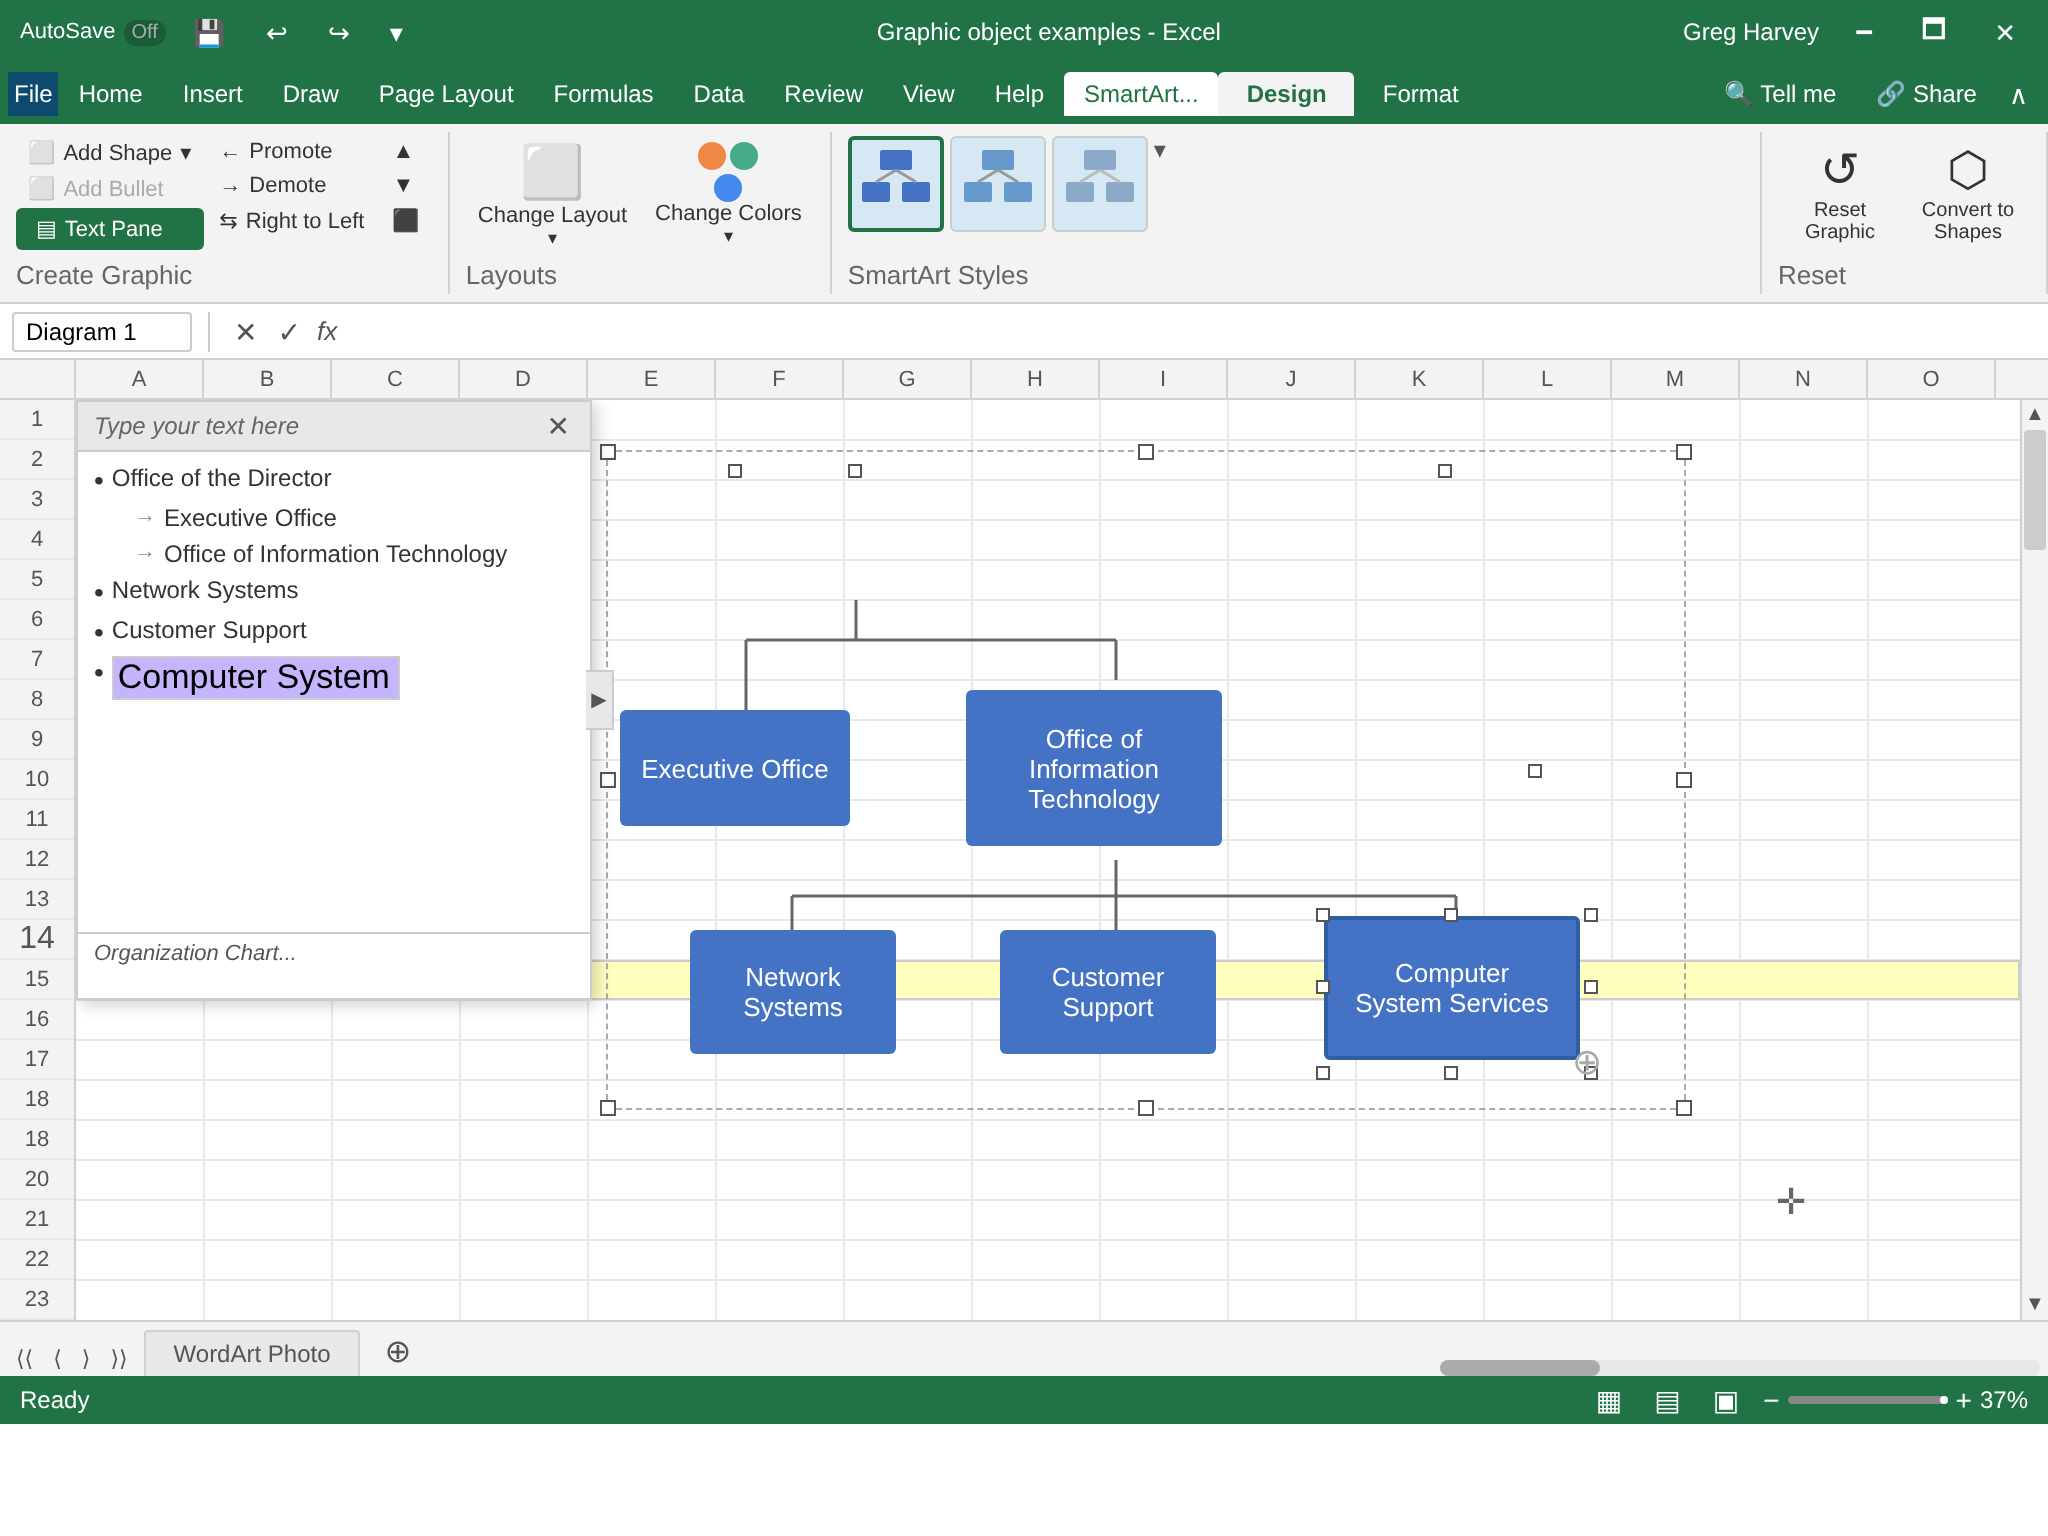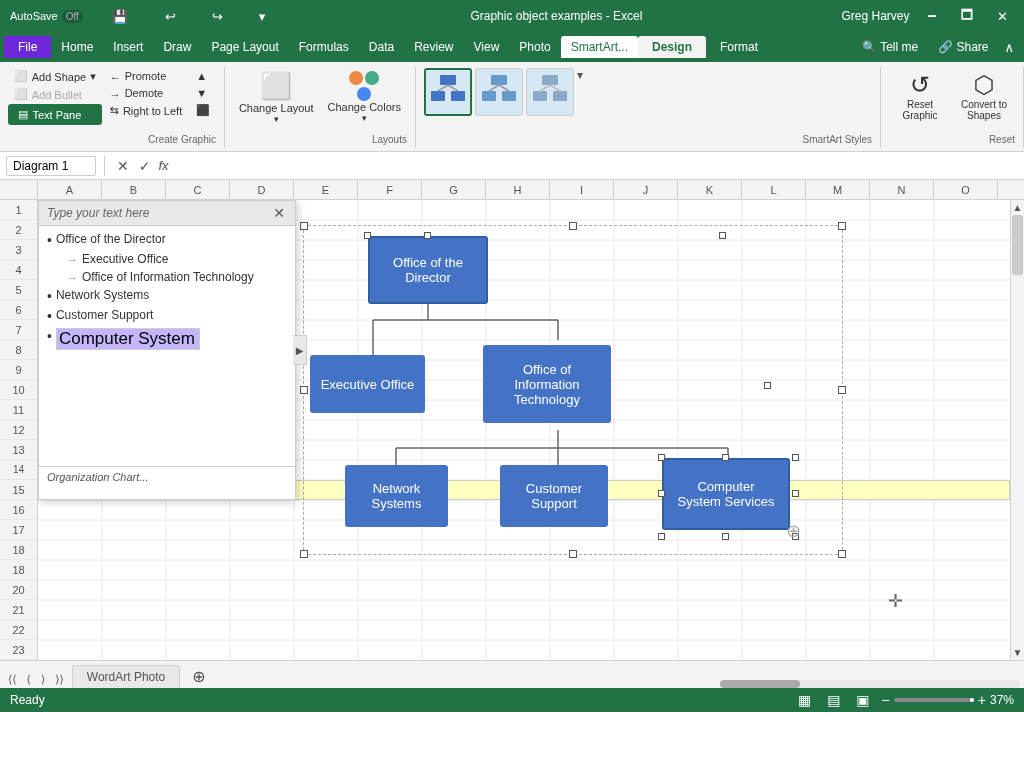--- a/index.html
+++ b/index.html
@@ -8,39 +8,39 @@
     
     .title-bar {
       height: 32px;
       background: #217346;
       display: flex;
       align-items: center;
       justify-content: space-between;
       padding: 0 10px;
       color: white;
     }
-    .title-bar-left { display: flex; align-items: center; gap: 24px; }
+    .title-bar-left { display: flex; align-items: center; gap: 8px; }
     .title-bar-center { flex: 1; text-align: center; font-size: 12px; }
     .title-bar-right { display: flex; align-items: center; gap: 12px; font-size: 12px; }
     .autosave { display: flex; align-items: center; gap: 4px; font-size: 11px; }
     .toggle { background: #1a5c38; border-radius: 10px; padding: 1px 4px; font-size: 10px; color: #aaa; }
     .win-btn { background: none; border: none; color: white; cursor: pointer; font-size: 13px; padding: 2px 6px; }
 
     
     .menu-bar {
       height: 30px;
       background: #217346;
       display: flex;
       align-items: center;
       padding: 0 4px;
     }
     .menu-file {
-      background: #6d28d9;
+      background: #0c4a6e;
       color: white;
-      padding: 4px 14px;
+      padding: 4px 3px;
       font-size: 12px;
       cursor: pointer;
       font-weight: 500;
     }
     .menu-item {
       color: white;
       padding: 4px 10px;
       font-size: 12px;
       cursor: pointer;
     }
@@ -63,23 +63,23 @@
       border-right: 1px solid #d1d1d1;
       min-width: fit-content;
     }
     .ribbon-group-content {
       display: flex;
       align-items: flex-start;
       flex: 1;
       gap: 2px;
     }
     .ribbon-group-label {
-      font-size: 10px;
+      font-size: 13px;
       color: #666;
-      text-align: right;
+      text-align: left;
       width: 100%;
       margin-top: 2px;
     }
     .ribbon-btn {
       display: flex;
       flex-direction: column;
       align-items: center;
       padding: 3px 6px;
       cursor: pointer;
       border-radius: 3px;
@@ -355,21 +355,21 @@
   <div class="menu-bar" style="flex:1; background:#217346;">
     <div class="menu-file">File</div>
     <div class="menu-item">Home</div>
     <div class="menu-item">Insert</div>
     <div class="menu-item">Draw</div>
     <div class="menu-item">Page Layout</div>
     <div class="menu-item">Formulas</div>
     <div class="menu-item">Data</div>
     <div class="menu-item">Review</div>
     <div class="menu-item">View</div>
-    <div class="menu-item">Photo</div>
+    <div class="menu-item">Help</div>
     <div class="menu-item active" style="color:#217346; background:white; padding:4px 10px; font-size:12px; border-radius:3px 3px 0 0;">SmartArt...</div>
     <div class="design-tab active" style="background:#f3f3f3; color:#217346; font-weight:600; padding:4px 14px; font-size:12px; border-radius:3px 3px 0 0; margin-left:0;">Design</div>
     <div class="design-tab" style="color:white; padding:4px 14px; font-size:12px;">Format</div>
     <div style="flex:1"></div>
     <div class="menu-item">🔍 Tell me</div>
     <div class="menu-item">🔗 Share</div>
     <button class="win-btn" style="color:white; font-size:13px;">∧</button>
   </div>
 </div>
 
@@ -539,21 +539,21 @@
       <div class="row-header" style="height: 20px; text-align: center; font-size: 11px; color: rgb(85, 85, 85); border-bottom: 1px solid rgb(232, 232, 232); line-height: 20px; cursor: pointer;">4</div>
       <div class="row-header" style="height: 20px; text-align: center; font-size: 11px; color: rgb(85, 85, 85); border-bottom: 1px solid rgb(232, 232, 232); line-height: 20px; cursor: pointer;">5</div>
       <div class="row-header" style="height: 20px; text-align: center; font-size: 11px; color: rgb(85, 85, 85); border-bottom: 1px solid rgb(232, 232, 232); line-height: 20px; cursor: pointer;">6</div>
       <div class="row-header" style="height: 20px; text-align: center; font-size: 11px; color: rgb(85, 85, 85); border-bottom: 1px solid rgb(232, 232, 232); line-height: 20px; cursor: pointer;">7</div>
       <div class="row-header" style="height: 20px; text-align: center; font-size: 11px; color: rgb(85, 85, 85); border-bottom: 1px solid rgb(232, 232, 232); line-height: 20px; cursor: pointer;">8</div>
       <div class="row-header" style="height: 20px; text-align: center; font-size: 11px; color: rgb(85, 85, 85); border-bottom: 1px solid rgb(232, 232, 232); line-height: 20px; cursor: pointer;">9</div>
       <div class="row-header" style="height: 20px; text-align: center; font-size: 11px; color: rgb(85, 85, 85); border-bottom: 1px solid rgb(232, 232, 232); line-height: 20px; cursor: pointer;">10</div>
       <div class="row-header" style="height: 20px; text-align: center; font-size: 11px; color: rgb(85, 85, 85); border-bottom: 1px solid rgb(232, 232, 232); line-height: 20px; cursor: pointer;">11</div>
       <div class="row-header" style="height: 20px; text-align: center; font-size: 11px; color: rgb(85, 85, 85); border-bottom: 1px solid rgb(232, 232, 232); line-height: 20px; cursor: pointer;">12</div>
       <div class="row-header" style="height: 20px; text-align: center; font-size: 11px; color: rgb(85, 85, 85); border-bottom: 1px solid rgb(232, 232, 232); line-height: 20px; cursor: pointer;">13</div>
-      <div class="row-header" style="height: 20px; text-align: center; font-size: 10px; color: rgb(85, 85, 85); border-bottom: 1px solid rgb(232, 232, 232); line-height: 20px; cursor: pointer;">14</div>
+      <div class="row-header" style="height: 20px; text-align: center; font-size: 16px; color: rgb(85, 85, 85); border-bottom: 1px solid rgb(232, 232, 232); line-height: 20px; cursor: pointer;">14</div>
       <div class="row-header" style="height: 20px; text-align: center; font-size: 11px; color: rgb(85, 85, 85); border-bottom: 1px solid rgb(232, 232, 232); line-height: 20px; cursor: pointer;">15</div>
       <div class="row-header" style="height: 20px; text-align: center; font-size: 11px; color: rgb(85, 85, 85); border-bottom: 1px solid rgb(232, 232, 232); line-height: 20px; cursor: pointer;">16</div>
       <div class="row-header" style="height: 20px; text-align: center; font-size: 11px; color: rgb(85, 85, 85); border-bottom: 1px solid rgb(232, 232, 232); line-height: 20px; cursor: pointer;">17</div>
       <div class="row-header" style="height: 20px; text-align: center; font-size: 11px; color: rgb(85, 85, 85); border-bottom: 1px solid rgb(232, 232, 232); line-height: 20px; cursor: pointer;">18</div>
       <div class="row-header" style="height: 20px; text-align: center; font-size: 11px; color: rgb(85, 85, 85); border-bottom: 1px solid rgb(232, 232, 232); line-height: 20px; cursor: pointer;">18</div>
       <div class="row-header" style="height: 20px; text-align: center; font-size: 11px; color: rgb(85, 85, 85); border-bottom: 1px solid rgb(232, 232, 232); line-height: 20px; cursor: pointer;">20</div>
       <div class="row-header" style="height: 20px; text-align: center; font-size: 11px; color: rgb(85, 85, 85); border-bottom: 1px solid rgb(232, 232, 232); line-height: 20px; cursor: pointer;">21</div>
       <div class="row-header" style="height: 20px; text-align: center; font-size: 11px; color: rgb(85, 85, 85); border-bottom: 1px solid rgb(232, 232, 232); line-height: 20px; cursor: pointer;">22</div>
       <div class="row-header" style="height: 20px; text-align: center; font-size: 11px; color: rgb(85, 85, 85); border-bottom: 1px solid rgb(232, 232, 232); line-height: 20px; cursor: pointer;">23</div>
     </div>
@@ -622,23 +622,20 @@
       <line x1="335" y1="120" x2="335" y2="155" stroke="#666" stroke-width="1.5"></line>
       <line x1="520" y1="120" x2="520" y2="140" stroke="#666" stroke-width="1.5"></line>
 
       <line x1="520" y1="230" x2="520" y2="248" stroke="#666" stroke-width="1.5"></line>
       <line x1="358" y1="248" x2="690" y2="248" stroke="#666" stroke-width="1.5"></line>
       <line x1="358" y1="248" x2="358" y2="265" stroke="#666" stroke-width="1.5"></line>
       <line x1="520" y1="248" x2="520" y2="265" stroke="#666" stroke-width="1.5"></line>
       <line x1="690" y1="248" x2="690" y2="265" stroke="#666" stroke-width="1.5"></line>
     </svg>
 
-    <div style="position:absolute;top:36px;left:330px;width:120px;height:68px;background:#4472c4;color:white;border-radius:3px;display:flex;align-items:center;justify-content:center;text-align:center;font-size:13px;font-weight:500;cursor:pointer;border:2px solid #2e5fa3;">
-      Office of the<br>Director
-    </div>
 
     <div style="position:absolute;width:7px;height:7px;background:white;border:1px solid #555;top:32px;left:326px;"></div>
     <div style="position:absolute;width:7px;height:7px;background:white;border:1px solid #555;top:32px;left:386px;"></div>
     <div style="position:absolute;width:7px;height:7px;background:white;border:1px solid #555;top:32px;right:284px;"></div>
 
     <div style="position:absolute;top:155px;left:272px;width:115px;height:58px;background:#4472c4;color:white;border-radius:3px;display:flex;align-items:center;justify-content:center;text-align:center;font-size:13px;font-weight:500;cursor:pointer;">
       Executive Office
     </div>
 
     <div style="position:absolute;top:145px;left:445px;width:128px;height:78px;background:#4472c4;color:white;border-radius:3px;display:flex;align-items:center;justify-content:center;text-align:center;font-size:13px;font-weight:500;cursor:pointer;">

